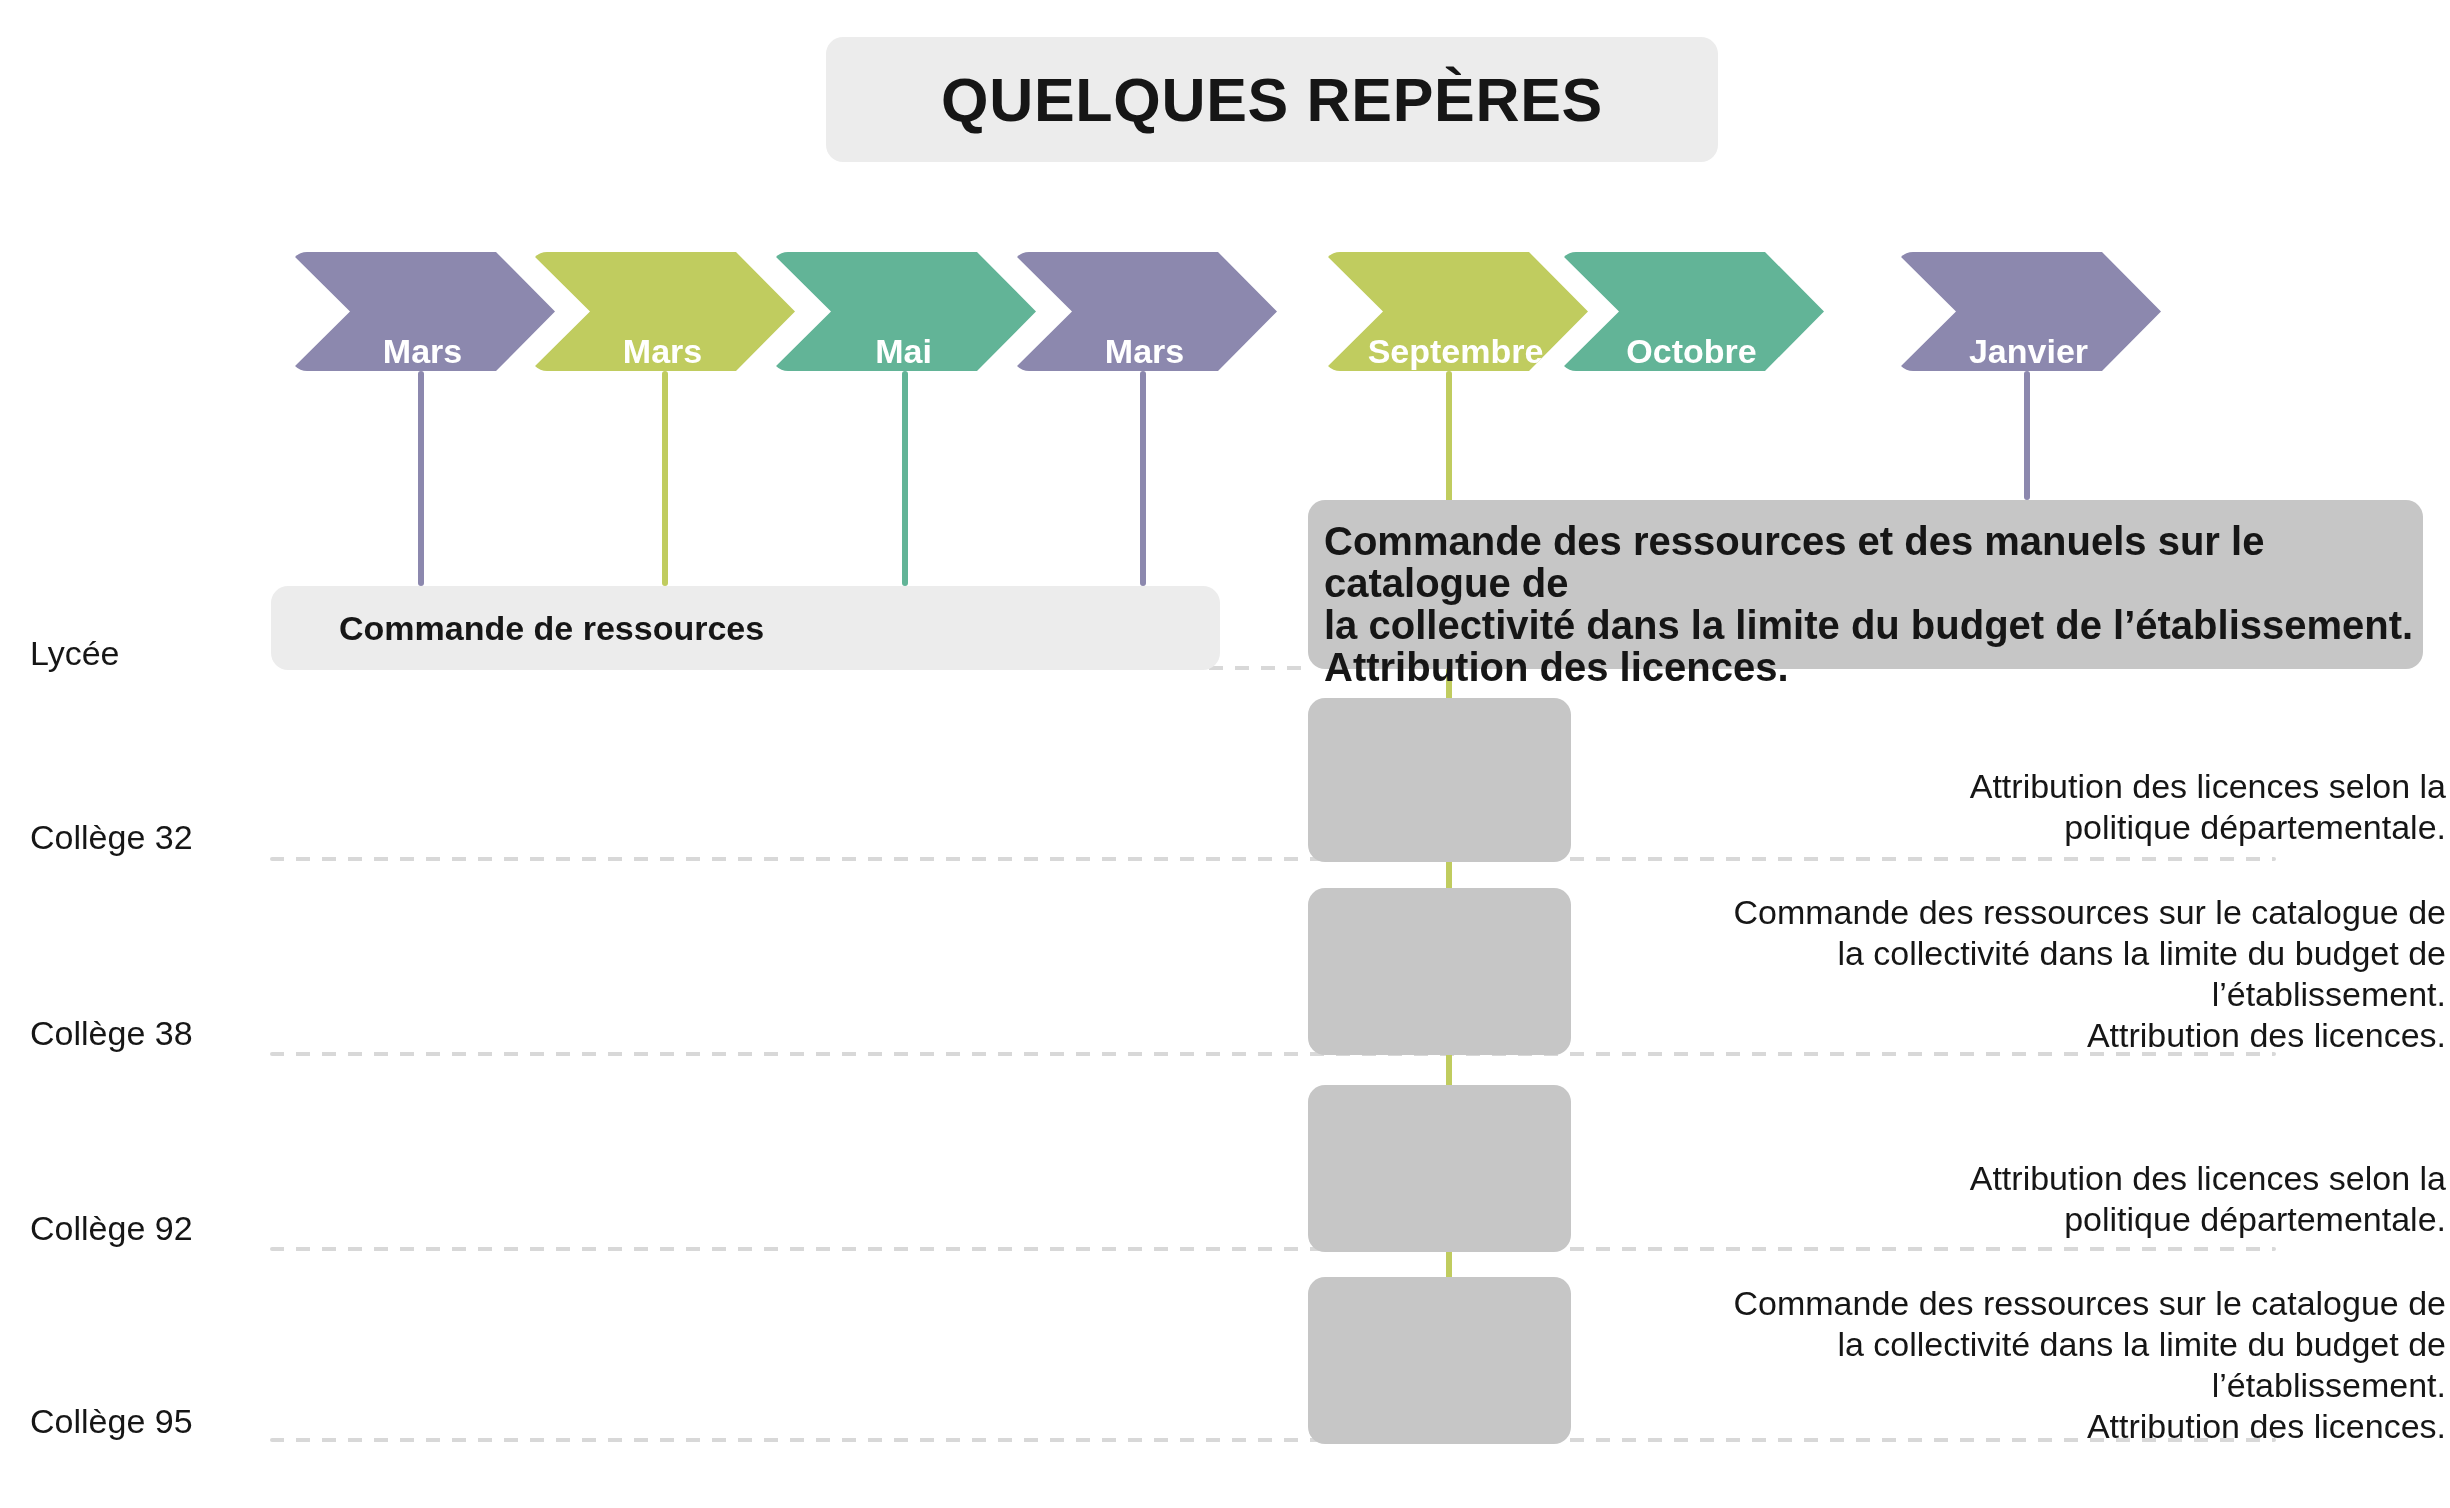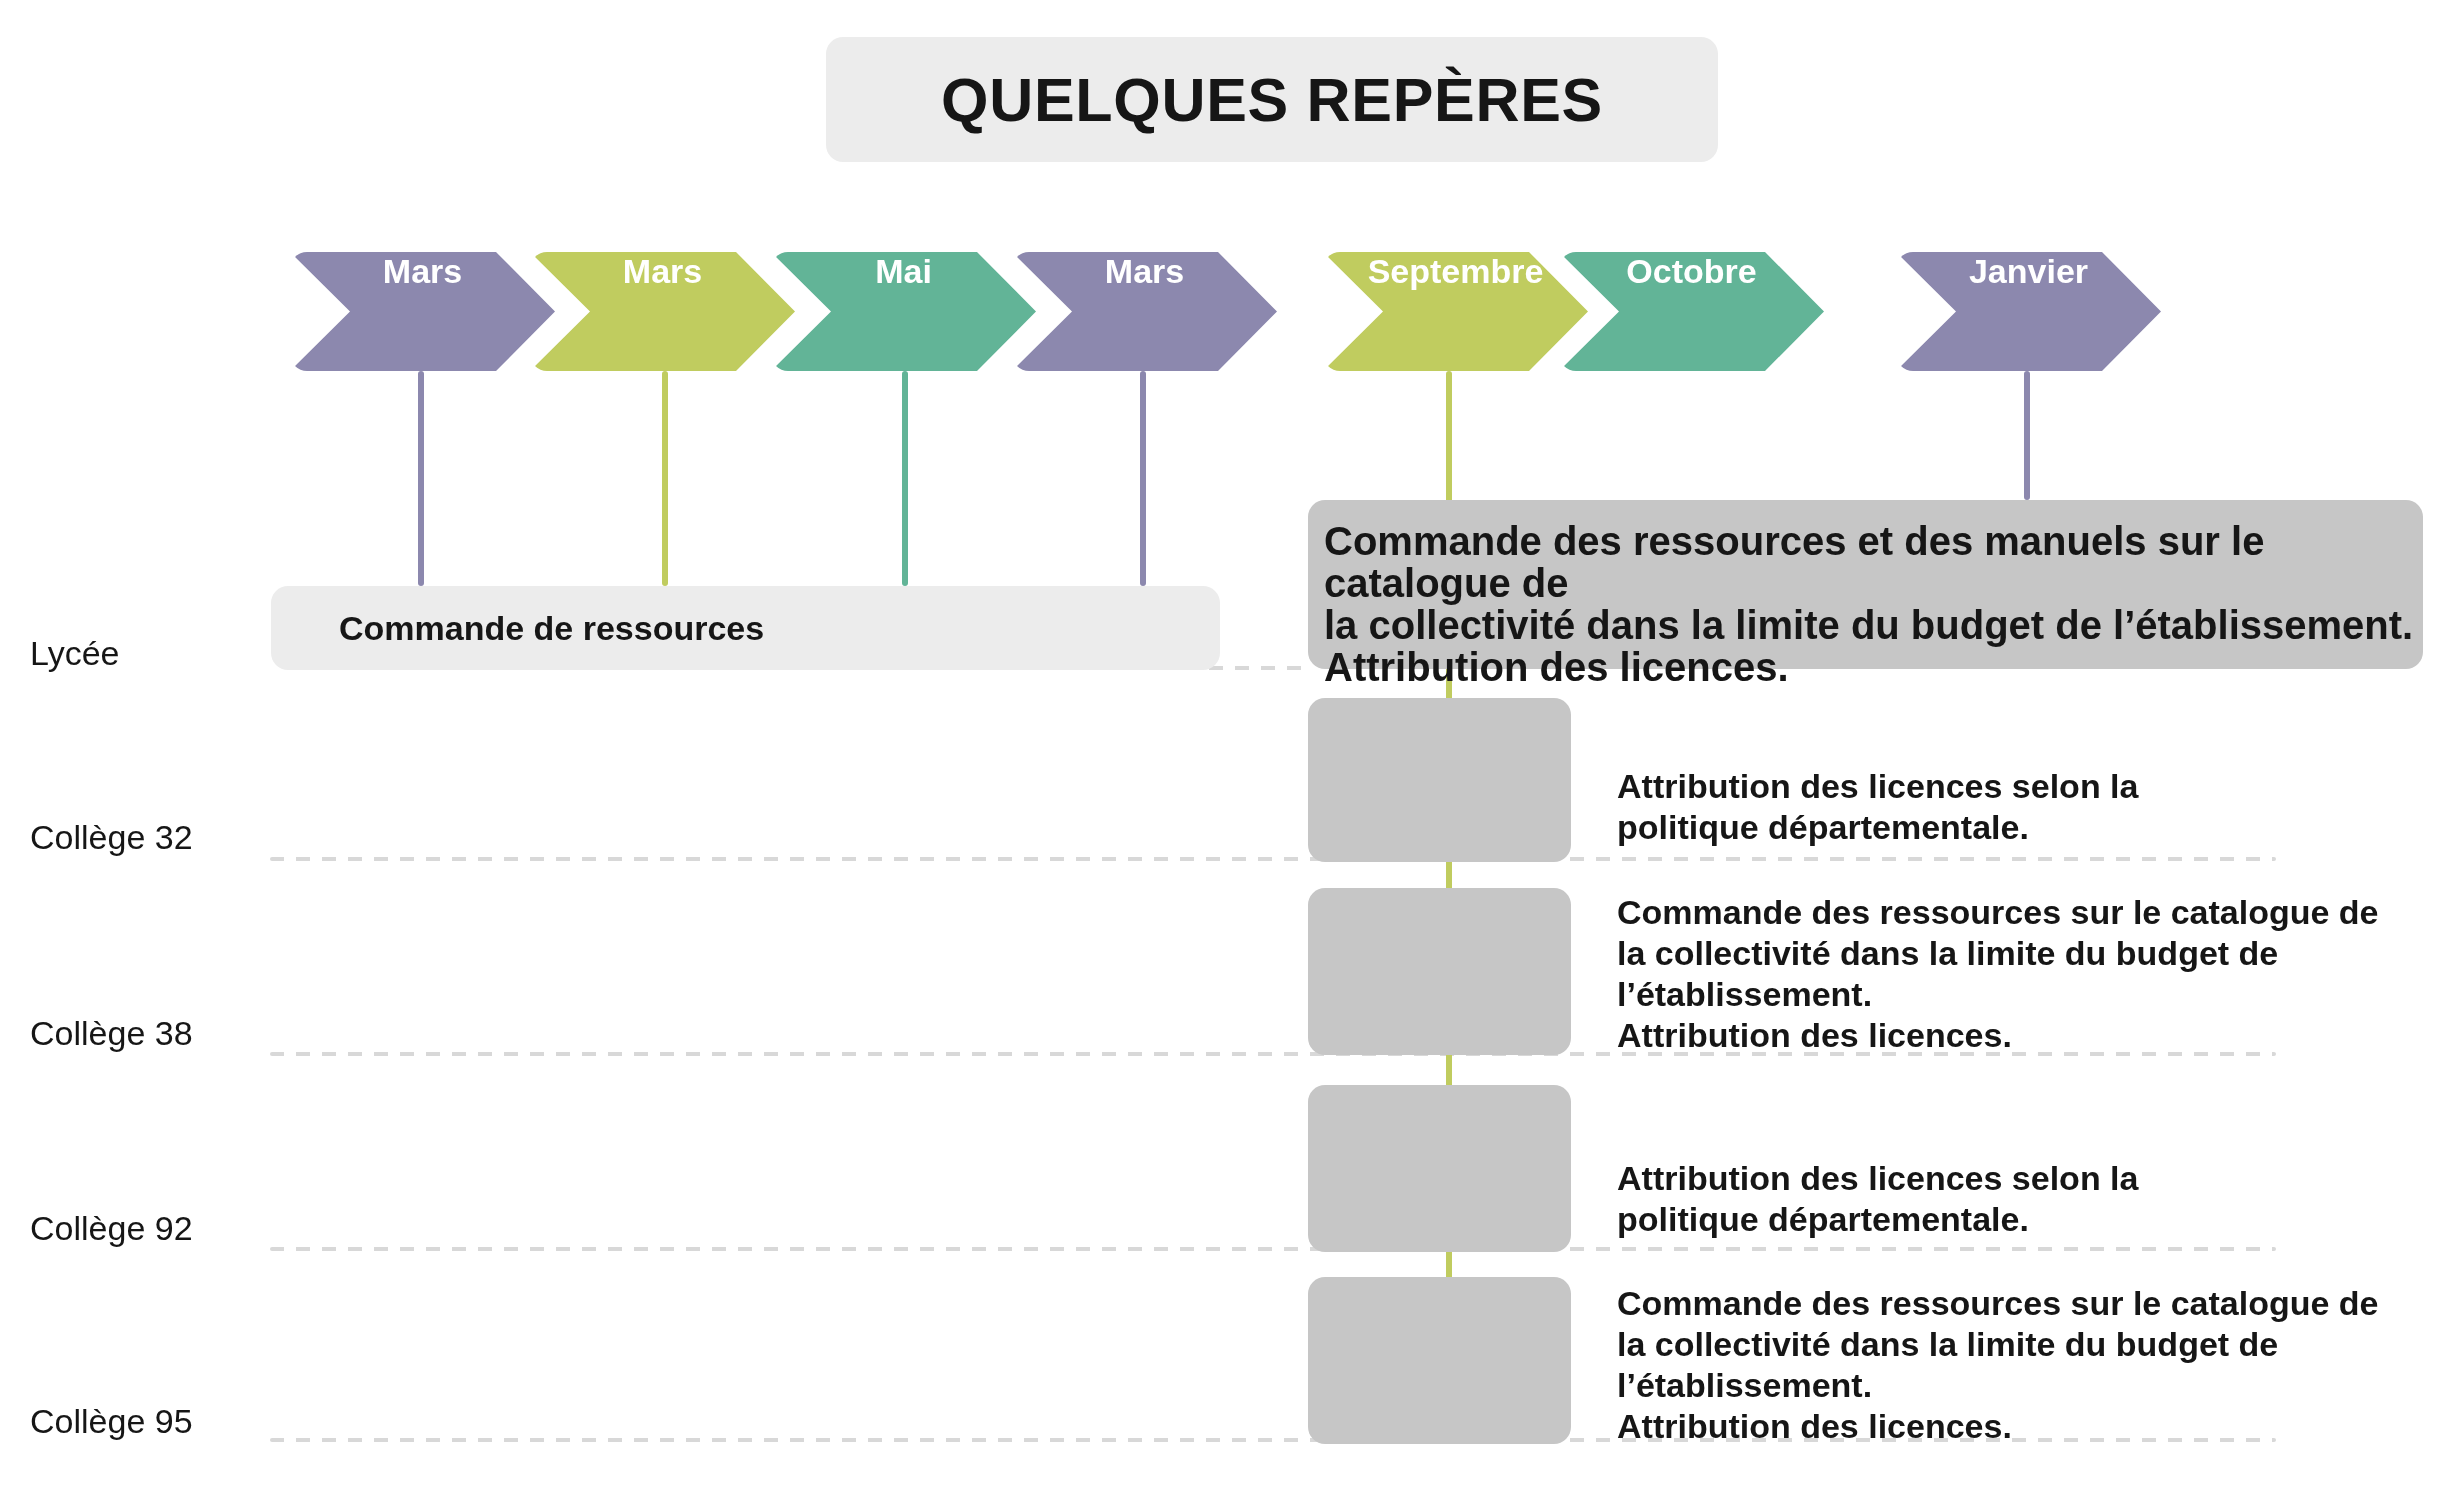--- a/index.html
+++ b/index.html
@@ -8,21 +8,21 @@
   .abs{position:absolute;border-radius:17px;}
 
   
   .title-box{left:826px;top:37px;width:892px;height:125px;background:var(--lightbox);
              display:flex;align-items:center;justify-content:center;z-index:3;}
   .title-box h1{margin:0;font-size:61px;font-weight:bold;letter-spacing:0.7px;color:var(--ink);}
 
   
   .arrow{top:252px;width:265px;height:119px;z-index:3;
          clip-path:polygon(0 0, calc(100% - 59px) 0, 100% 50%, calc(100% - 59px) 100%, 0 100%, 60px 50%);
-         display:flex;align-items:flex-start;justify-content:center;
+         display:flex;align-items:flex-end;justify-content:center;
          padding-left:29px;padding-right:29px;box-sizing:border-box;}
   .arrow span{font-size:34px;font-weight:bold;color:var(--monthtext);white-space:nowrap;}
   .arrow.purple{background:var(--purple);}
   .arrow.green{background:var(--green);}
   .arrow.teal{background:var(--teal);}
 
   
   .vline{width:5.7px;top:371px;z-index:1;}
   .vline.purple{background:var(--purple);}
   .vline.green{background:var(--green);}
@@ -31,22 +31,22 @@
   
   .left-box{left:271px;top:586px;width:949px;height:84px;background:var(--lightbox);z-index:2;
             display:flex;align-items:center;padding-left:68px;box-sizing:border-box;}
   .left-box span{font-size:34px;font-weight:bold;color:var(--ink);}
   .big-box{left:1308px;top:500px;width:1115px;height:169px;background:var(--graybox);z-index:2;}
   .big-box-text{left:1324px;top:520px;width:1094px;z-index:4;
                 font-size:40px;font-weight:bold;line-height:42px;white-space:pre-line;color:var(--ink);}
   .cbox{left:1308px;width:263px;background:var(--graybox);z-index:2;}
 
   
-  .note{left:1617px;width:829px;font-size:34px;font-weight:bold;line-height:41px;
-        white-space:pre-line;z-index:4;color:var(--ink);}
+  .note{left:1617px;width:829px;font-size:34px;font-weight:normal;line-height:41px;
+        white-space:pre-line;z-index:4;color:var(--ink);text-align:right;}
 
   
   .dash{height:4.3px;z-index:0;
         background:repeating-linear-gradient(to right, var(--dash) 0 14.3px, transparent 14.3px 26px);}
 
   
   .rowlabel{left:30px;font-size:34px;font-weight:400;line-height:41px;color:var(--ink);z-index:4;white-space:nowrap;}
 </style>
 </head>
 <body>

